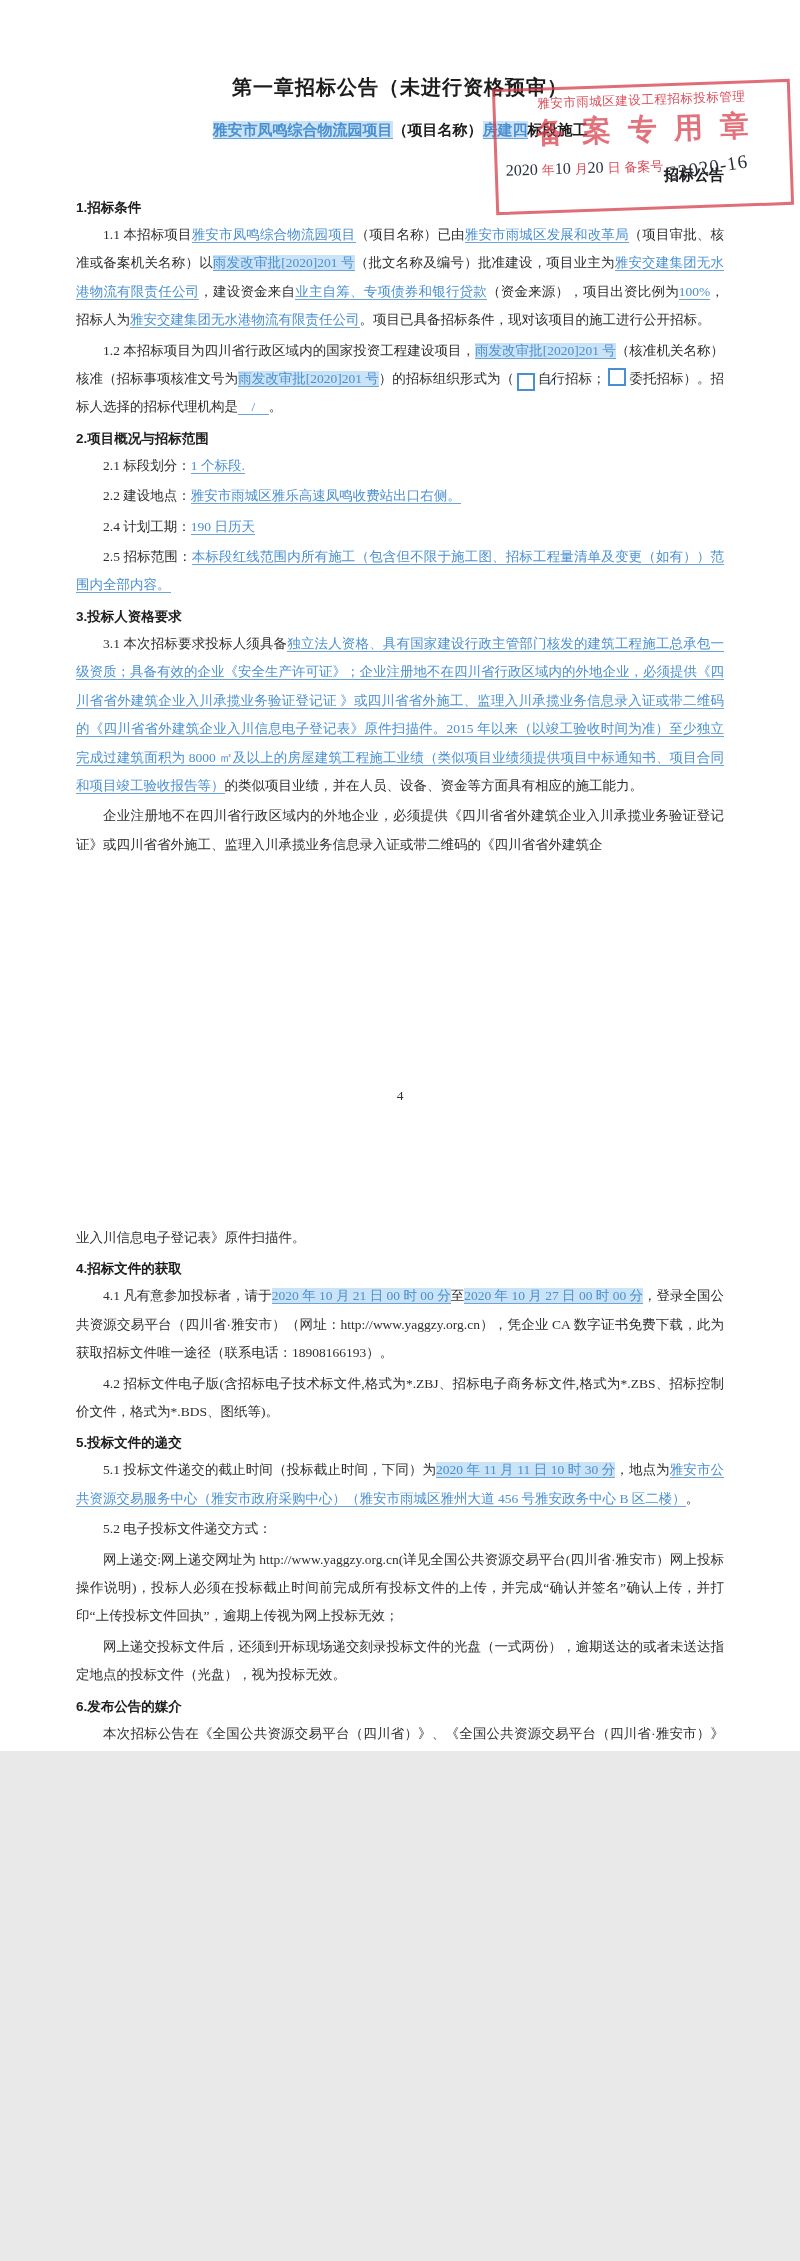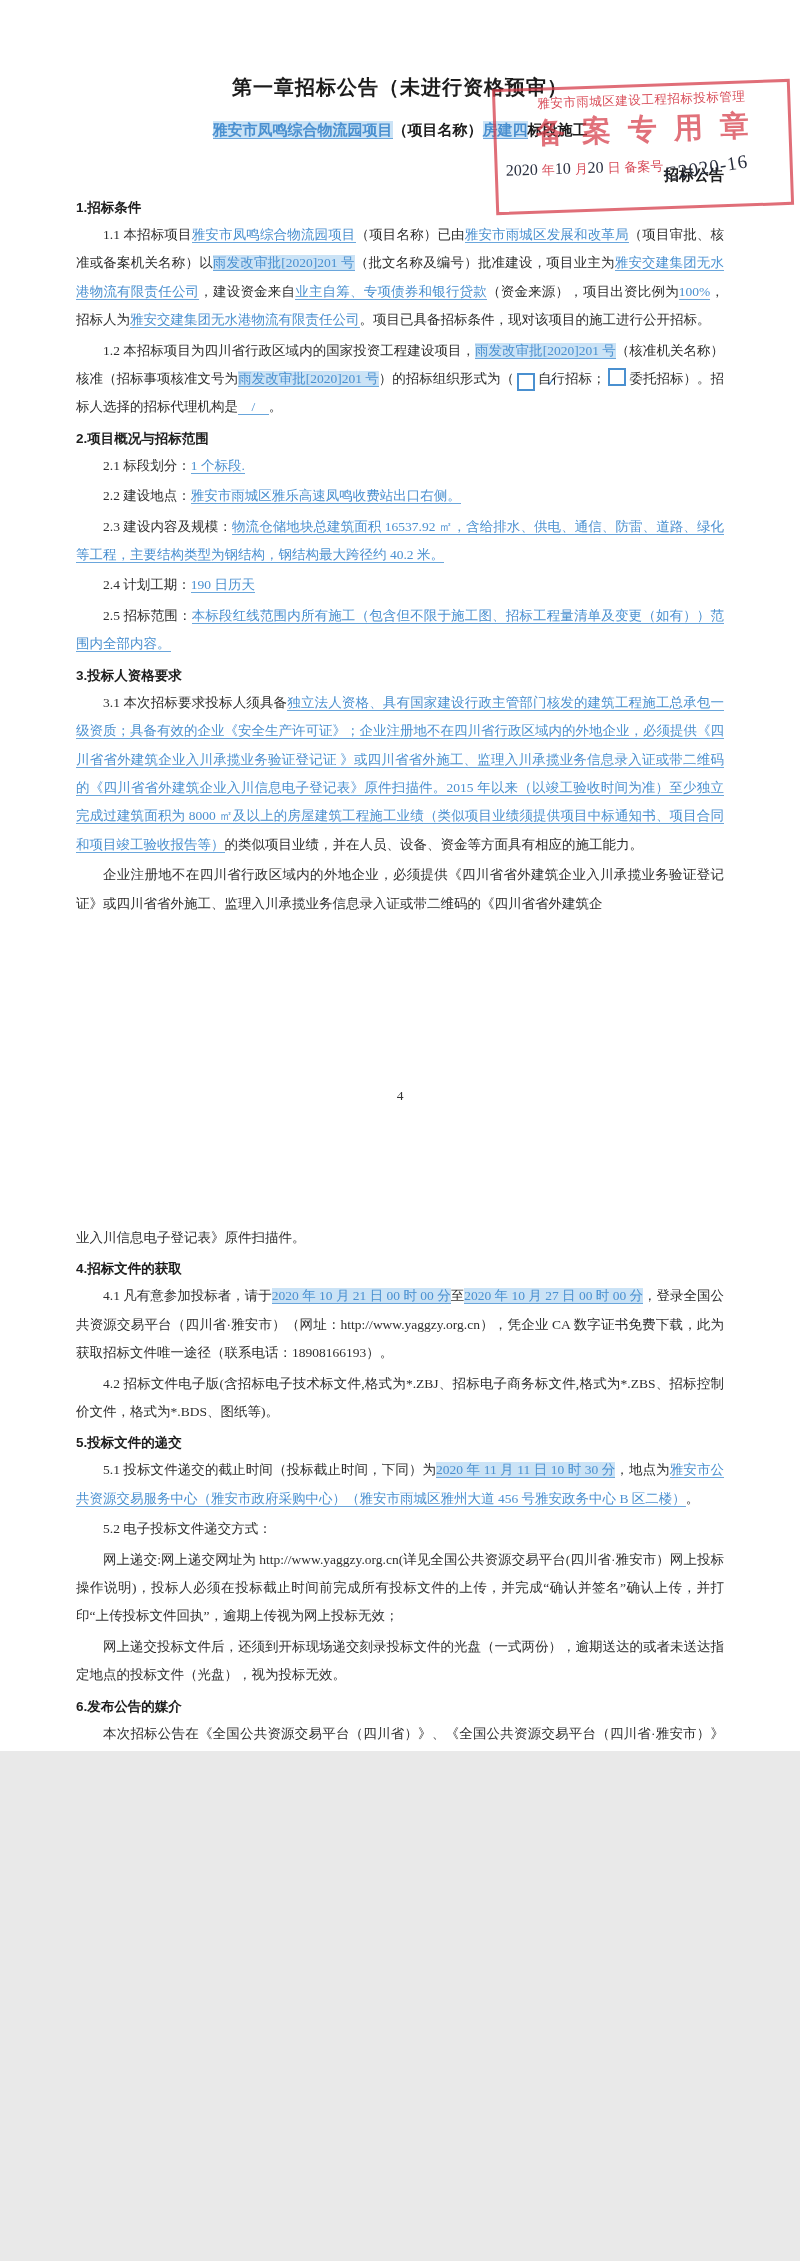--- a/index.html
+++ b/index.html
@@ -65,21 +65,20 @@
       <div class="sub"><span class="sg-h">雅安市凤鸣综合物流园项目</span><span class="sg-p">（项目名称）</span><span class="sg-h">房建四</span><span class="sg-p">标段施工</span></div>
       <div class="sub2">招标公告</div>
 
       <div class="sec">1.招标条件</div>
       <p class="para"><span class="sg-p">1.1 本招标项目</span><span class="sg-u">雅安市凤鸣综合物流园项目</span><span class="sg-p">（项目名称）已由</span><span class="sg-u">雅安市雨城区发展和改革局</span><span class="sg-p">（项目审批、核准或备案机关名称）以</span><span class="sg-h">雨发改审批[2020]201 号</span><span class="sg-p">（批文名称及编号）批准建设，项目业主为</span><span class="sg-u">雅安交建集团无水港物流有限责任公司</span><span class="sg-p">，建设资金来自</span><span class="sg-u">业主自筹、专项债券和银行贷款</span><span class="sg-p">（资金来源），项目出资比例为</span><span class="sg-u">100%</span><span class="sg-p">，招标人为</span><span class="sg-u">雅安交建集团无水港物流有限责任公司</span><span class="sg-p">。项目已具备招标条件，现对该项目的施工进行公开招标。</span></p>
       <p class="para"><span class="sg-p">1.2 本招标项目为四川省行政区域内的国家投资工程建设项目，</span><span class="sg-h">雨发改审批[2020]201 号</span><span class="sg-p">（核准机关名称）核准（招标事项核准文号为</span><span class="sg-h">雨发改审批[2020]201 号</span><span class="sg-p">）的招标组织形式为（</span><span class="cbx">✓</span><span class="sg-p">自行招标；</span><span class="cbx"></span><span class="sg-p">委托招标）。招标人选择的招标代理机构是</span><span class="sg-u">　/　</span><span class="sg-p">。</span></p>
 
       <div class="sec">2.项目概况与招标范围</div>
       <p class="para"><span class="sg-p">2.1 标段划分：</span><span class="sg-u">1 个标段.</span></p>
       <p class="para"><span class="sg-p">2.2 建设地点：</span><span class="sg-u">雅安市雨城区雅乐高速凤鸣收费站出口右侧。</span></p>
-      <p class="para"><span class="sg-p">2.3 建设内容及规模：</span><span class="sg-u">物流仓储地块总建筑面积 16537.92 ㎡，含给排水、供电、通信、防雷、道路、绿化等工程，主要结构类型为钢结构，钢结构最大跨径约 40.2 米。</span></p>
       <p class="para"><span class="sg-p">2.4 计划工期：</span><span class="sg-u">190 日历天</span></p>
       <p class="para"><span class="sg-p">2.5 招标范围：</span><span class="sg-u">本标段红线范围内所有施工（包含但不限于施工图、招标工程量清单及变更（如有））范围内全部内容。</span></p>
 
       <div class="sec">3.投标人资格要求</div>
       <p class="para"><span class="sg-p">3.1 本次招标要求投标人须具备</span><span class="sg-u">独立法人资格、具有国家建设行政主管部门核发的建筑工程施工总承包一级资质；具备有效的企业《安全生产许可证》；企业注册地不在四川省行政区域内的外地企业，必须提供《四川省省外建筑企业入川承揽业务验证登记证 》或四川省省外施工、监理入川承揽业务信息录入证或带二维码的《四川省省外建筑企业入川信息电子登记表》原件扫描件。2015 年以来（以竣工验收时间为准）至少独立完成过建筑面积为 8000 ㎡及以上的房屋建筑工程施工业绩（类似项目业绩须提供项目中标通知书、项目合同和项目竣工验收报告等）</span><span class="sg-p">的类似项目业绩，并在人员、设备、资金等方面具有相应的施工能力。</span></p>
       <p class="para"><span class="sg-p">企业注册地不在四川省行政区域内的外地企业，必须提供《四川省省外建筑企业入川承揽业务验证登记证》或四川省省外施工、监理入川承揽业务信息录入证或带二维码的《四川省省外建筑企</span></p>
     </div>
   </div>
 
   <div class="page p2">

